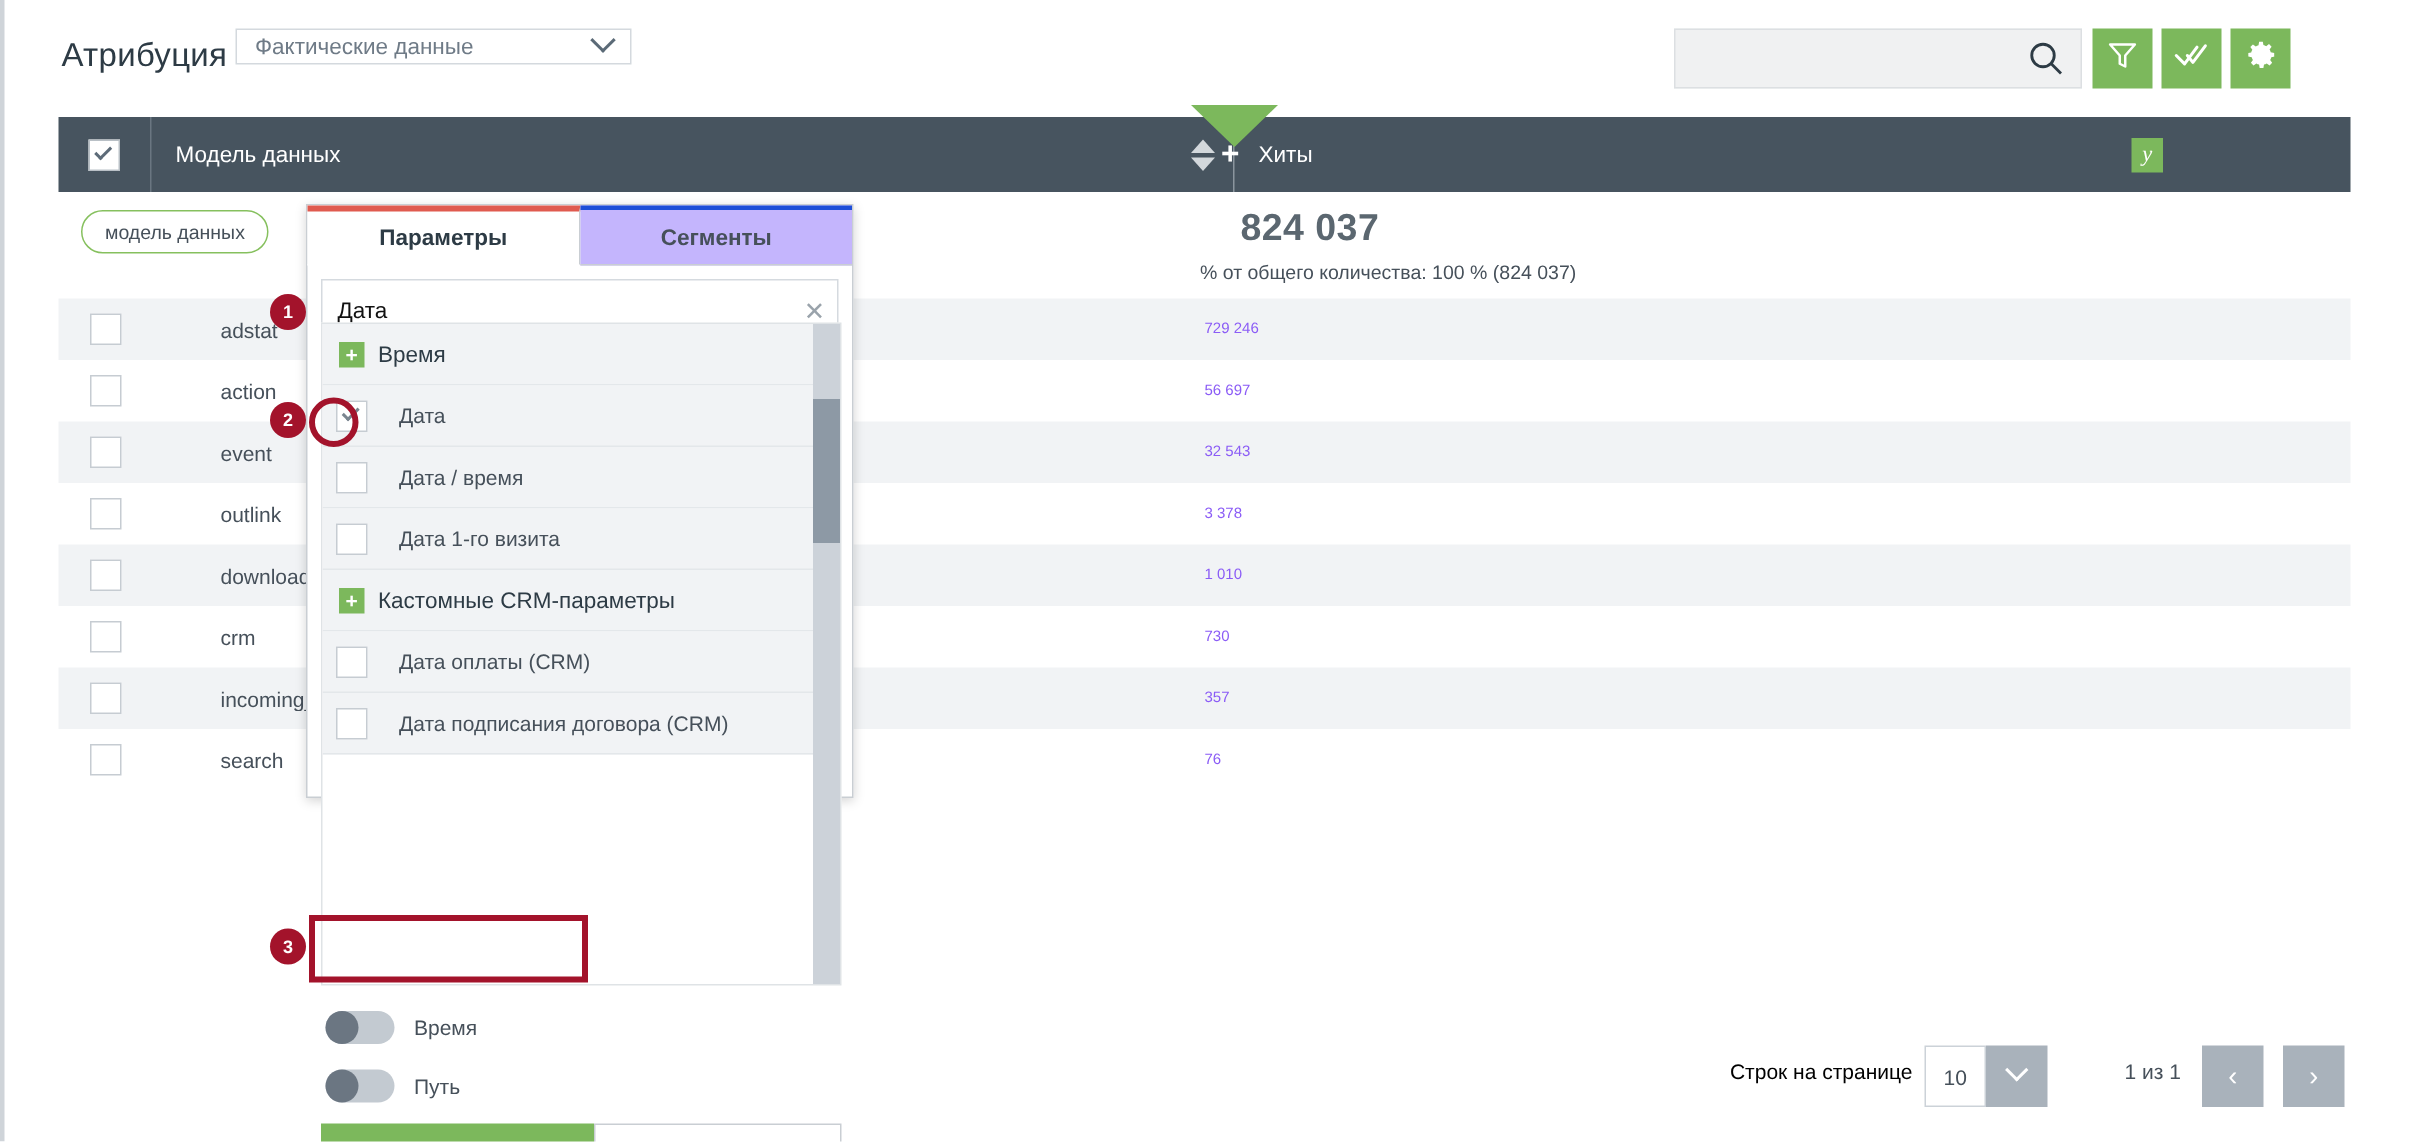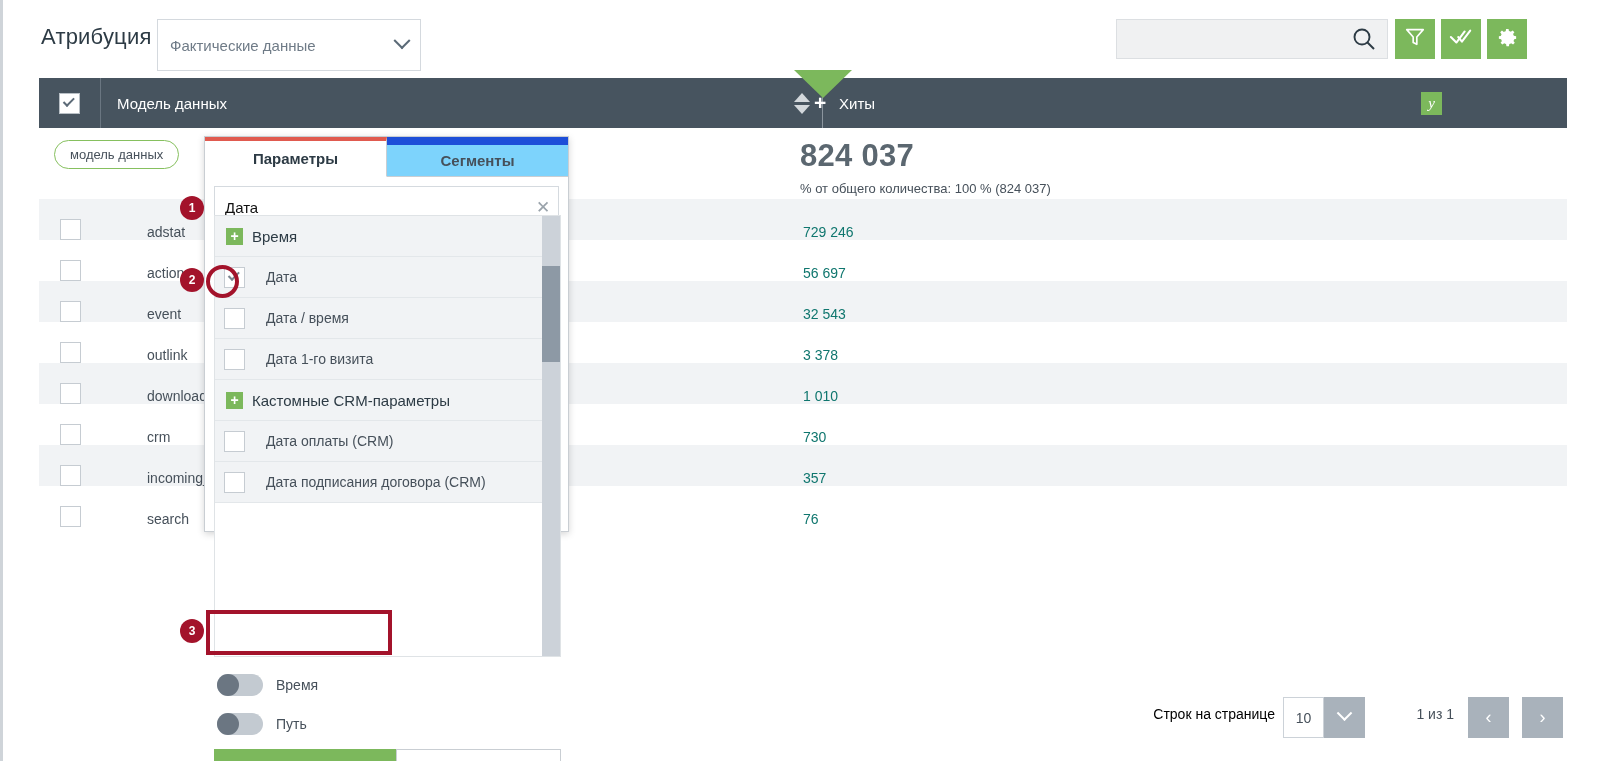--- a/index.html
+++ b/index.html
@@ -22,21 +22,21 @@
   .topbar {
     position: absolute; left: 0; top: 0;
     width: 1607px; height: 72px;
   }
   .attr-title {
     position: absolute; left: 38px; top: 24px;
     font-size: 22px; color: #2d3b45; letter-spacing: .2px;
   }
   .attr-select {
     position: absolute; left: 154px; top: 19px;
-    width: 264px; height: 52px;
+    width: 264px; height: 24px;
     border: 1px solid #d4d9de; background: #fff;
     display: flex; align-items: center;
     padding: 0 12px;
   }
   .attr-select .val {
     font-size: 15px; color: #6f7b87; flex: 1;
   }
   .chev {
     width: 12px; height: 12px;
     border-right: 2px solid #5b6a77;
@@ -137,43 +137,43 @@
     position: absolute; left: 51px; top: 140px;
     height: 29px; padding: 0 15px;
     border: 1px solid #86c05e; border-radius: 16px;
     display: flex; align-items: center;
     font-size: 13px; color: #46505a;
   }
 
   
   .rows { position: absolute; left: 36px; top: 199px; width: 1528px; }
   .row {
-    height: 41px; display: flex; align-items: flex-end;
+    height: 41px; display: flex; align-items: center;
     position: relative;
   }
   .row.alt { background: #f1f3f5; }
   .row .cb-wrap {
     width: 62px; display: flex; align-items: center; justify-content: center;
   }
   .cb-empty {
     width: 21px; height: 21px; background: #fff; border: 1px solid #c6ccd2;
   }
   .row .rlabel {
     width: 683px; font-size: 14px; color: #46505a;
     padding-left: 46px;
     white-space: nowrap; overflow: hidden;
   }
   .row .rvalue {
-    font-size: 14px; color: #0f766e; padding-left: 19px;
+    font-size: 10px; color: #8b5cf6; padding-left: 19px;
   }
 
   
   .summary { position: absolute; left: 797px; top: 138px; }
   .summary .big {
-    font-size: 31px; font-weight: bold; color: #5b6770; letter-spacing: .3px;
+    font-size: 25px; font-weight: bold; color: #5b6770; letter-spacing: .3px; margin-left: 27px;
   }
   .summary .sub {
     font-size: 13px; color: #46505a; margin-top: 7px;
   }
 
   
   .panel {
     position: absolute; left: 201px; top: 136px;
     width: 365px; height: 396px;
     background: #fff;
@@ -186,22 +186,22 @@
     font-size: 15px; font-weight: bold;
     border-bottom: 1px solid #c9ced3;
   }
   .tab.active {
     background: #fff; color: #2d3b45;
     border-top: 4px solid #e05a4f;
     border-right: 1px solid #c9ced3;
     border-bottom: 1px solid #fff;
   }
   .tab.inactive {
-    background: #7dd3fc; color: #46505a;
-    border-top: 8px solid #1d4ed8;
+    background: #c4b5fd; color: #46505a;
+    border-top: 3px solid #1d4ed8;
     text-align: right;
   }
 
   .srch-row {
     height: 42px; margin: 9px 9px 0 9px;
     border: 1px solid #d5dadf; background:#fff;
     display: flex; align-items: center; position: relative;
   }
   .srch-row .q {
     font-size: 15px; color: #111; padding-left: 10px; flex: 1;

